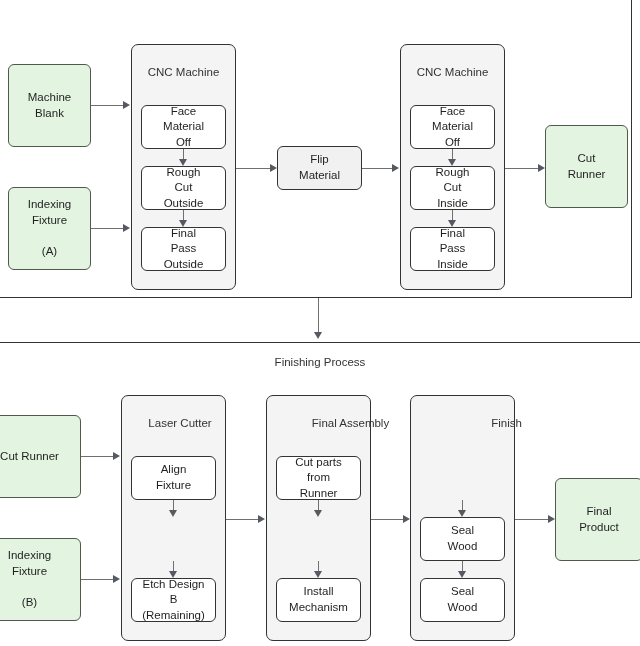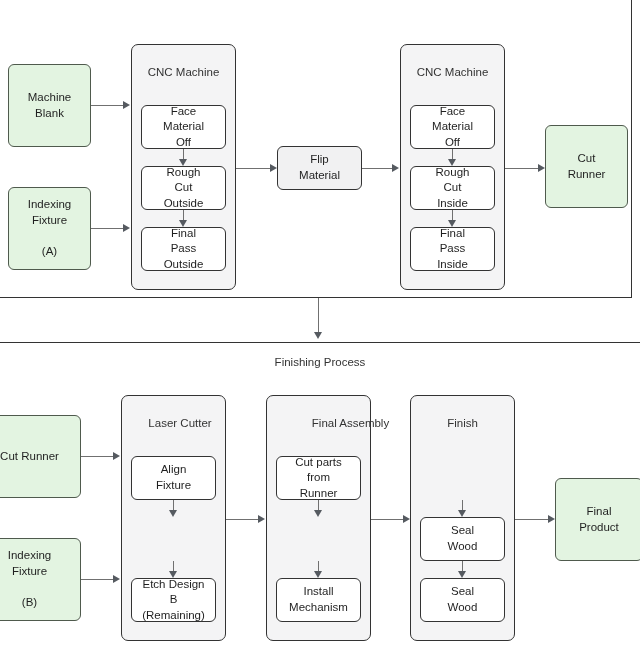--- a/index.html
+++ b/index.html
@@ -216,21 +216,21 @@
   <div class="v-line" style="left:318px; top:561px; height:10px;"></div>
   <div class="arrow-d" style="left:314px; top:571px;"></div>
 
   <div class="node proc" style="left:276px; top:578px; width:85px; height:44px;">Install
 Mechanism</div>
 
   <div class="h-line" style="left:371px; top:519px; width:32px;"></div>
   <div class="arrow-r" style="left:403px; top:515px;"></div>
 
   <div class="machine" style="left:410px; top:395px; width:105px; height:246px;"></div>
-  <div class="machine-title" style="left:410px; width:105px; top:417px;">Finish</div>
+  <div class="machine-title" style="left:410px; width:105px; top:417px;padding-left:44px;">Finish</div>
 
   <div class="v-line" style="left:462px; top:500px; height:10px;"></div>
   <div class="arrow-d" style="left:458px; top:510px;"></div>
 
   <div class="node proc" style="left:420px; top:517px; width:85px; height:44px;">Seal Wood</div>
   <div class="v-line" style="left:462px; top:561px; height:10px;"></div>
   <div class="arrow-d" style="left:458px; top:571px;"></div>
 
   <div class="node proc" style="left:420px; top:578px; width:85px; height:44px;">Seal Wood</div>
 

